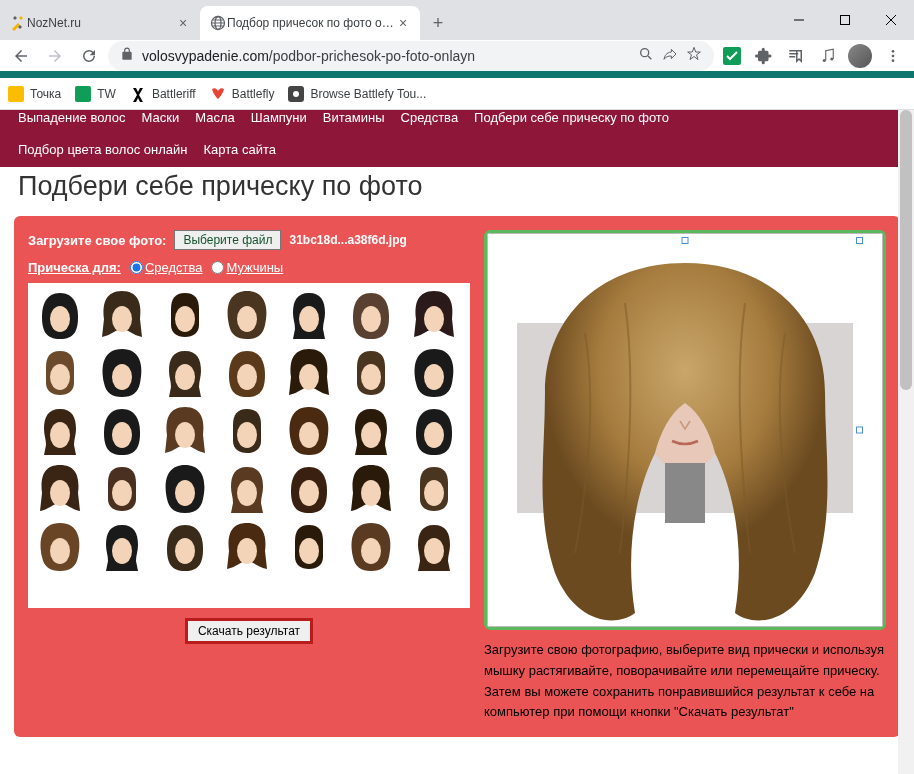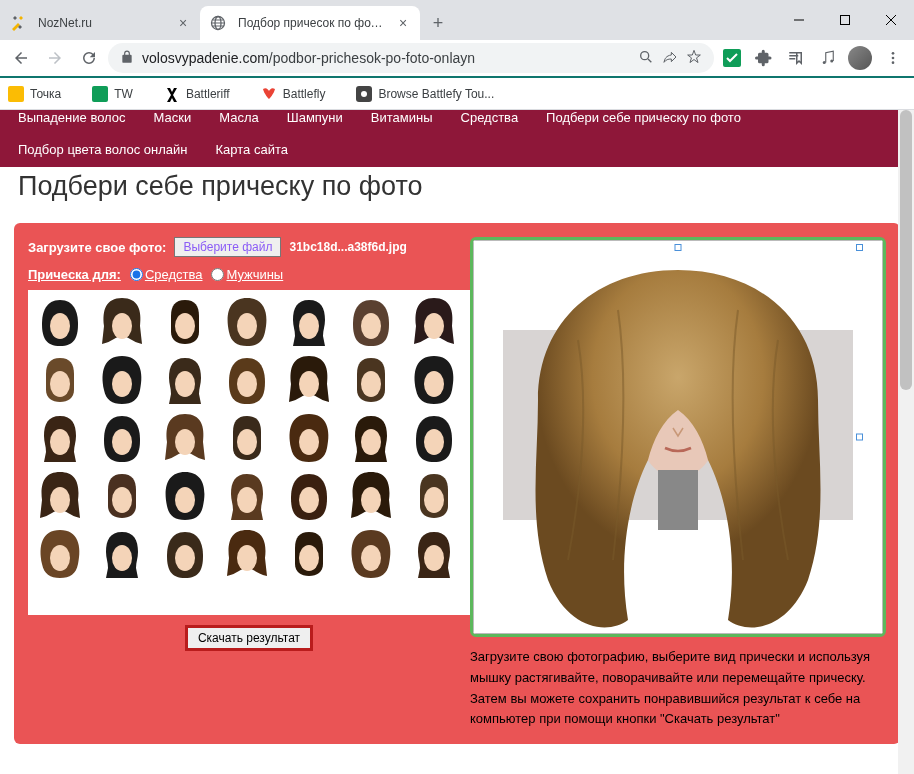--- a/index.html
+++ b/index.html
@@ -1,54 +1,54 @@
 <!DOCTYPE html>
 <html><head>
 <meta charset="utf-8">
 <style>
 * { margin: 0; padding: 0; box-sizing: border-box; font-family: Arial, sans-serif; }
 body { background: #2b2b2b; width: 914px; height: 774px; overflow: hidden; }
 
 .titlebar { height: 40px; background: #dfe1e5; display: flex; align-items: flex-end; }
-.tab { height: 34px; display: flex; align-items: center; padding: 0 10px; font-size: 12px; color: #3c4043; gap: 12px; min-width: 200px; max-width: 220px; border-radius: 8px 8px 0 0; }
+.tab { height: 34px; display: flex; align-items: center; padding: 0 10px; font-size: 12px; color: #3c4043; gap: 1px; min-width: 200px; max-width: 220px; border-radius: 8px 8px 0 0; }
 .tab.active { background: #fff; }
 .tab-favicon { width: 16px; height: 16px; display: flex; align-items: center; justify-content: center; }
 .tab-title { flex: 1; white-space: nowrap; overflow: hidden; text-overflow: ellipsis; }
 .tab-close { width: 14px; height: 14px; display: flex; align-items: center; justify-content: center; font-size: 14px; color: #5f6368; }
 .newtab { width: 28px; height: 28px; display: flex; align-items: center; justify-content: center; font-size: 18px; color: #5f6368; margin-left: 4px; margin-bottom: 3px; }
 .winctrl { margin-left: auto; display: flex; height: 100%; }
 .winbtn { width: 46px; display: flex; align-items: center; justify-content: center; color: #000; }
 
-.navbar { height: 38px; background: #fff; display: flex; align-items: center; padding: 0 6px; gap: 4px; border-bottom: 2px solid #0f766e; }
+.navbar { height: 38px; background: #fff; display: flex; align-items: center; padding: 0 6px; gap: 4px; border-bottom: 7px solid #0f766e; }
 .navbtn { width: 30px; height: 30px; display: flex; align-items: center; justify-content: center; color: #5f6368; border-radius: 50%; }
 .addressbar { flex: 1; height: 30px; background: #f1f3f4; border-radius: 15px; display: flex; align-items: center; padding: 0 12px; gap: 8px; font-size: 14px; color: #5f6368; }
 .lock { color: #5f6368; }
 .url { flex: 1; color: #3c4043; }
 .url-host { color: #202124; }
 .exticon { width: 28px; height: 28px; display: flex; align-items: center; justify-content: center; }
 .avatar { width: 24px; height: 24px; border-radius: 50%; background: linear-gradient(135deg, #888, #555); }
 
-.bookmarks { height: 32px; background: #fff; display: flex; padding: 0 8px; gap: 31px; font-size: 12px; color: #3c4043; border-bottom: 1px solid #dadce0; }
+.bookmarks { height: 32px; background: #fff; display: flex; padding: 0 8px; gap: 14px; font-size: 12px; color: #3c4043; border-bottom: 1px solid #dadce0; }
 .bm { display: flex; align-items: center; gap: 6px; }
 .bm-icon { width: 16px; height: 16px; }
 
 .page { height: calc(774px - 40px - 38px - 32px); overflow: hidden; background: #fff; position: relative; }
 .page-inner { width: 100%; }
 .navmenu { background: #8e1739; color: #fff; font-size: 13px; padding: 0 18px 10px; }
-.navrow { display: flex; gap: 28px; flex-wrap: wrap; }
+.navrow { display: flex; gap: 16px; flex-wrap: wrap; }
 .navrow span { white-space: nowrap; }
 
 .crumb { font-size: 12px; color: #888; padding: 14px 18px 6px; }
 .crumb .ch { color: #8e1739; }
 h1 { font-size: 27px; font-weight: 400; color: #333; padding: 4px 18px 14px; }
 
-.widget { margin: 7px 14px; background: #ea5455; border-radius: 6px; padding: 14px; display: flex; position: relative; }
+.widget { margin: 0 14px; background: #ea5455; border-radius: 6px; padding: 14px; display: flex; gap: 14px; position: relative; }
 .leftcol { flex: 0 0 442px; }
 .uploadrow { color: #fff; font-size: 13px; font-weight: bold; display: flex; align-items: center; gap: 8px; margin-bottom: 10px; }
-.filebtn { background: #efefef; border: 1px solid #767676; color: #8b5cf6; font-size: 12px; padding: 2px 8px; font-weight: normal; }
+.filebtn { background: #efefef; border: 1px solid #767676; color: #14532d; font-size: 12px; padding: 2px 8px; font-weight: normal; }
 .filename { color: #fff; font-weight: bold; font-size: 12px; }
 .genderrow { color: #fff; font-size: 13px; font-weight: bold; display: flex; align-items: center; gap: 3px; margin-bottom: 8px; text-decoration: underline; }
 .genderrow label { font-weight: normal; display: flex; align-items: center; }
 .genderrow input { margin: 0 2px 0 6px; accent-color: #1a73e8; }
 
 .gallery { background: #fff; height: 325px; overflow-y: scroll; position: relative; }
 .gallery-grid { display: grid; grid-template-columns: repeat(7, 1fr); gap: 2px; padding: 4px; }
 .hair { width: 56px; height: 56px; display: flex; align-items: center; justify-content: center; }
 .hair svg { width: 48px; height: 52px; }
 

